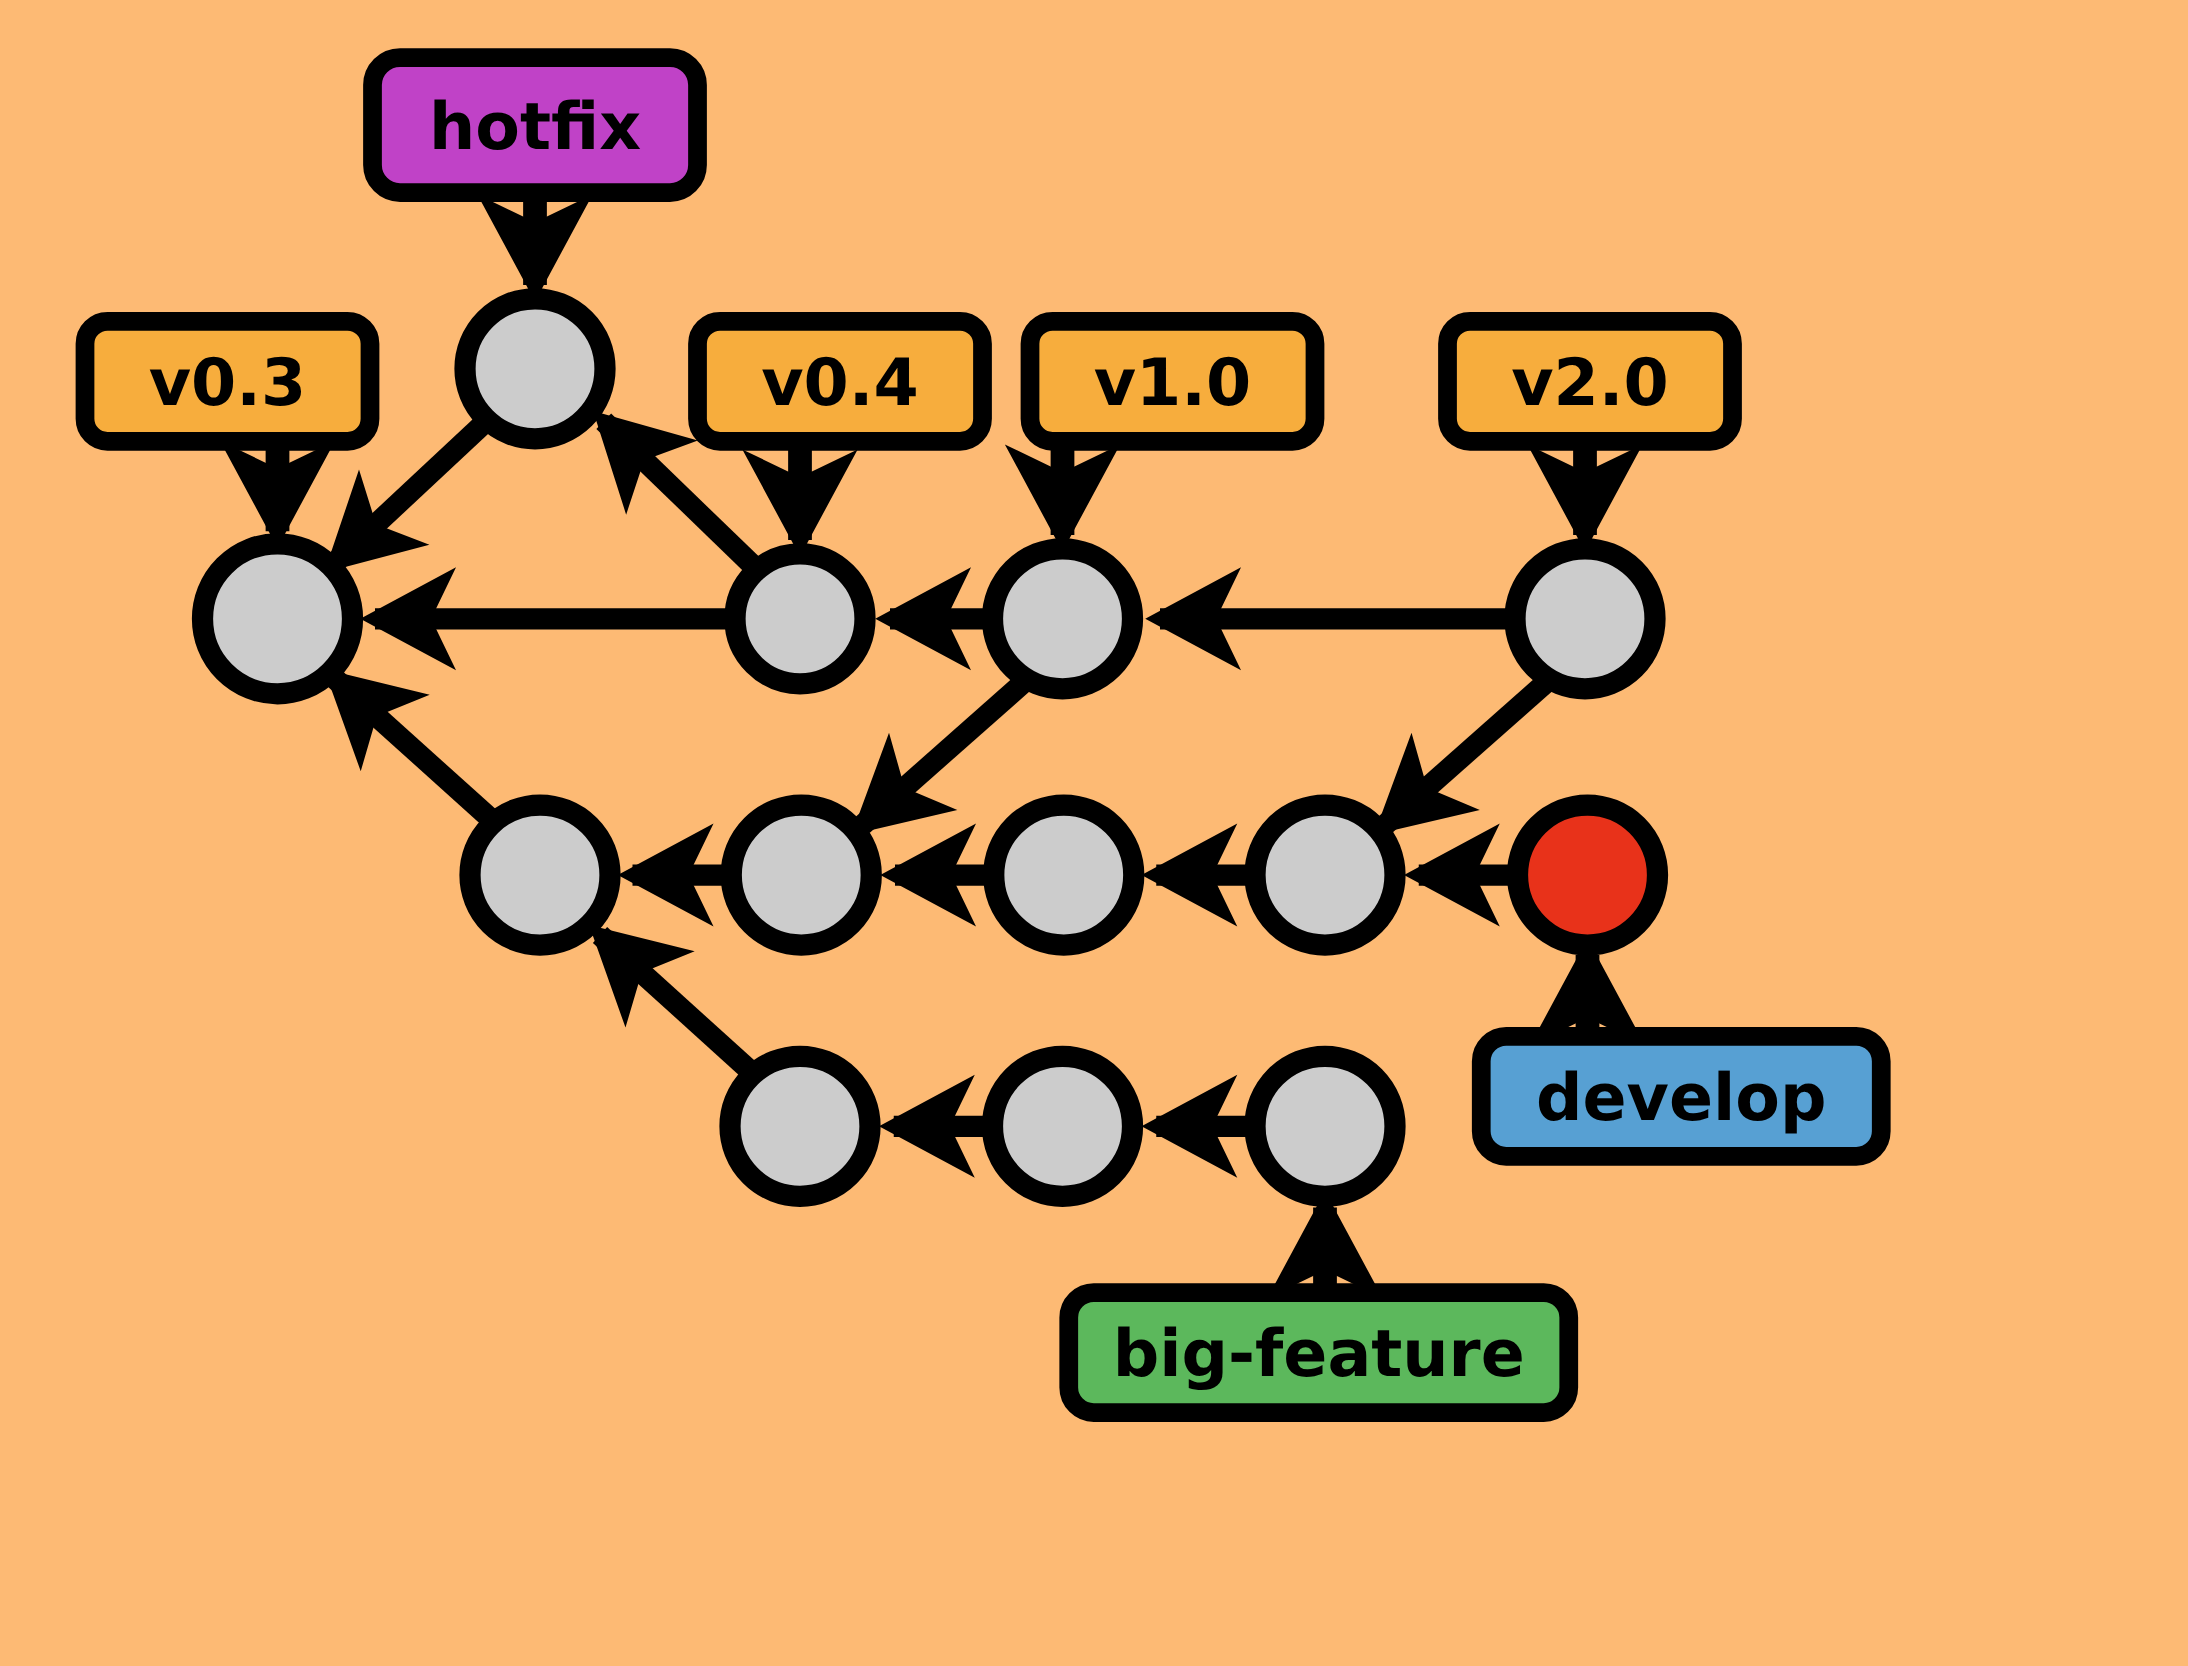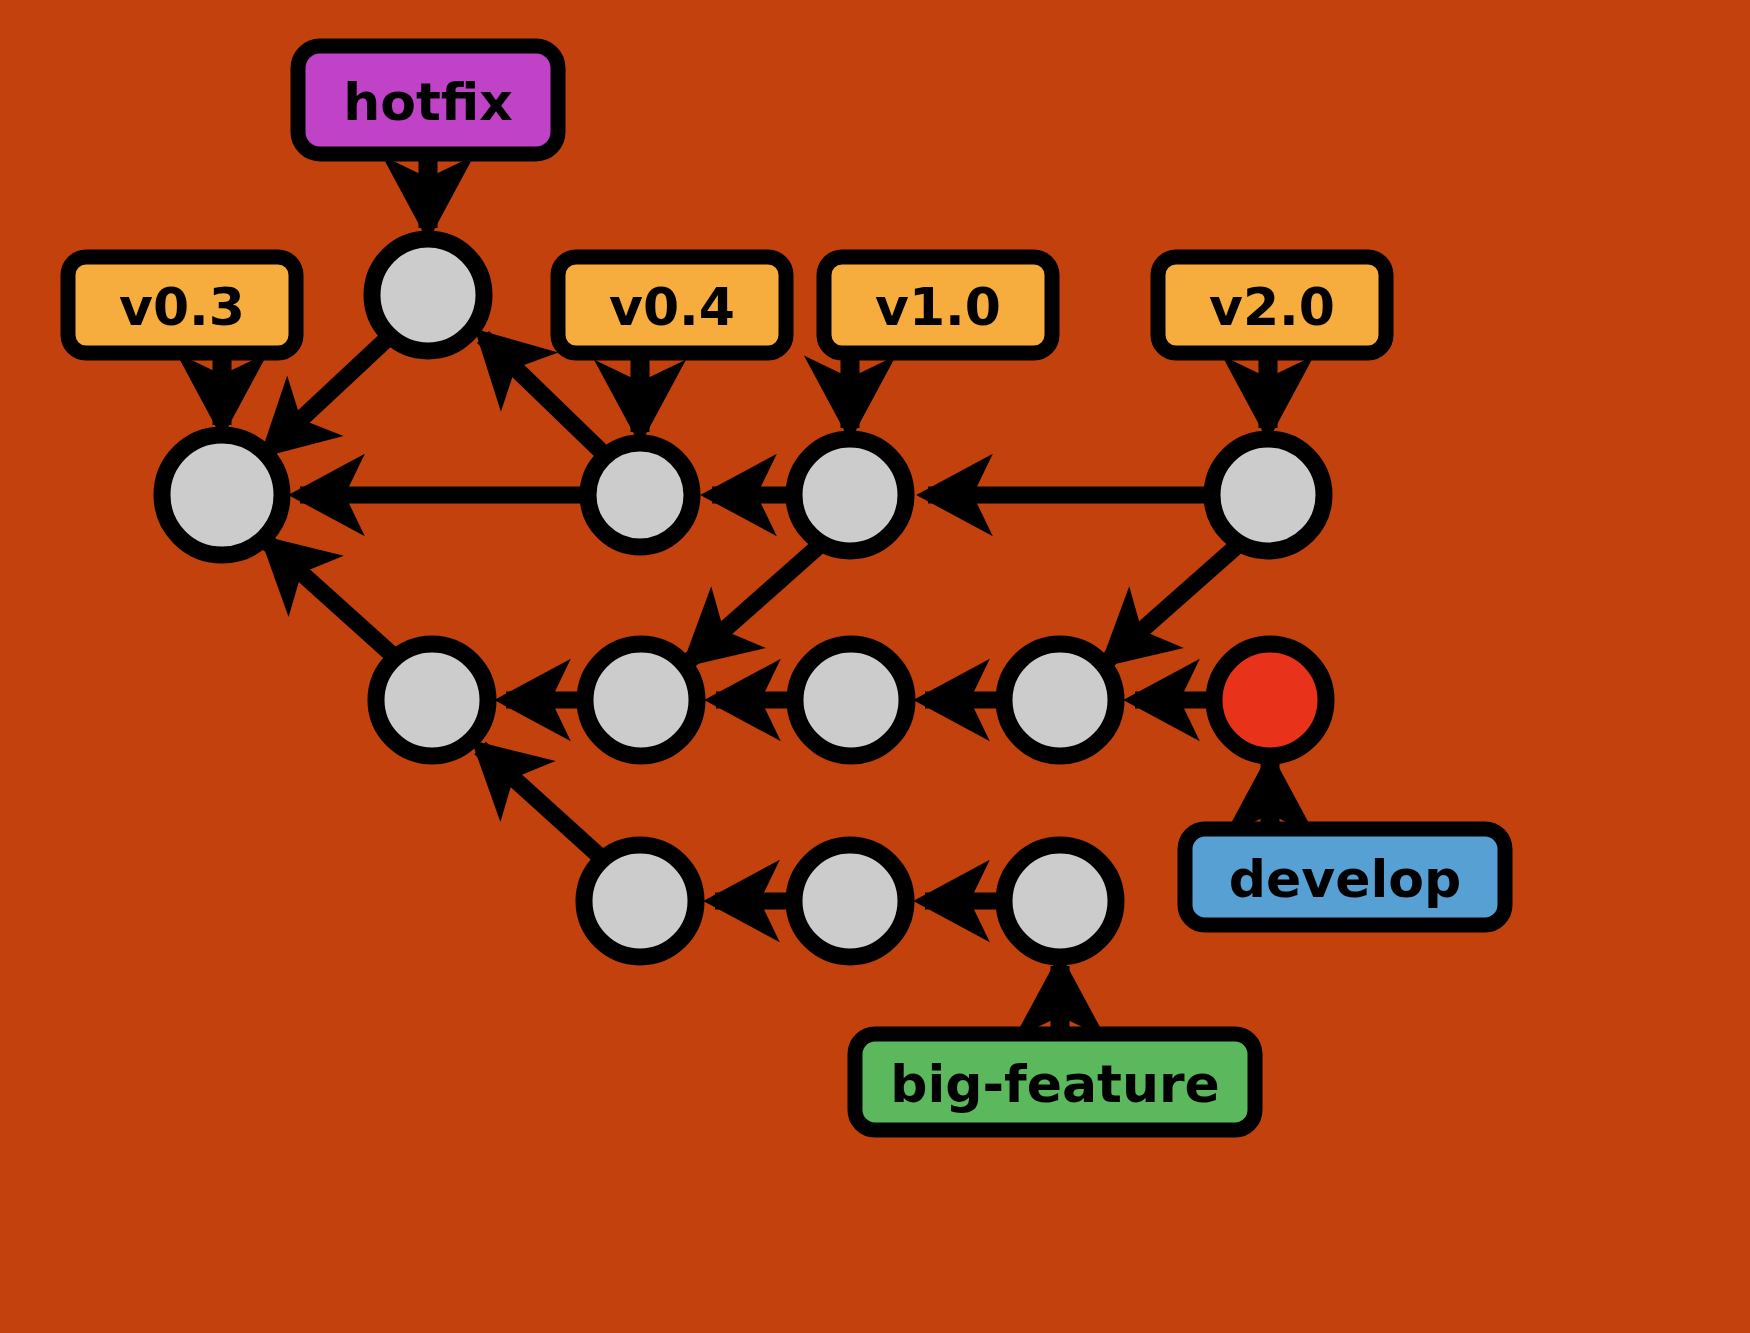--- a/index.html
+++ b/index.html
@@ -11,21 +11,21 @@
   body {
     width: 1750px;
     height: 1333px;
     font-family: "DejaVu Sans", sans-serif;
     overflow: hidden;
   }
   #stage {
     position: relative;
     width: 1750px;
     height: 1333px;
-    background: #c2410c;
+    background: #fdba74;
   }
   #graph {
     position: absolute;
     left: 0;
     top: 0;
     width: 1750px;
     height: 1333px;
   }
   .lbl-text {
     font-family: "DejaVu Sans", sans-serif;

